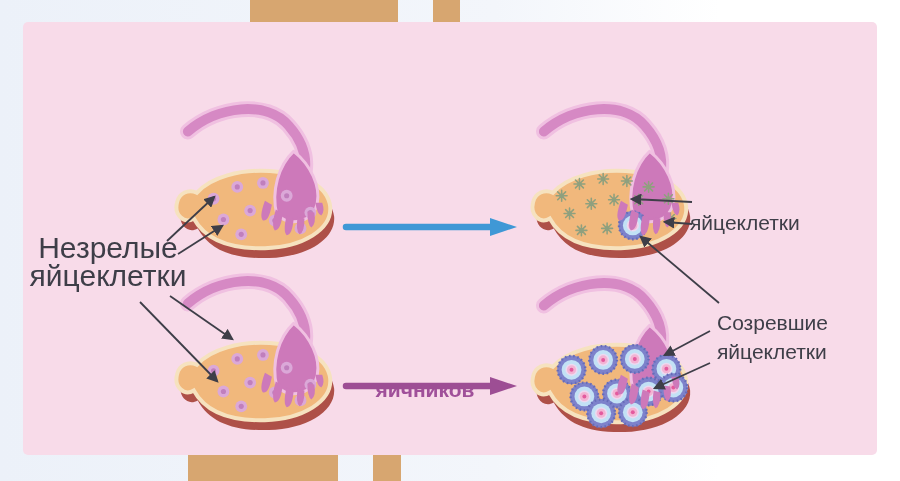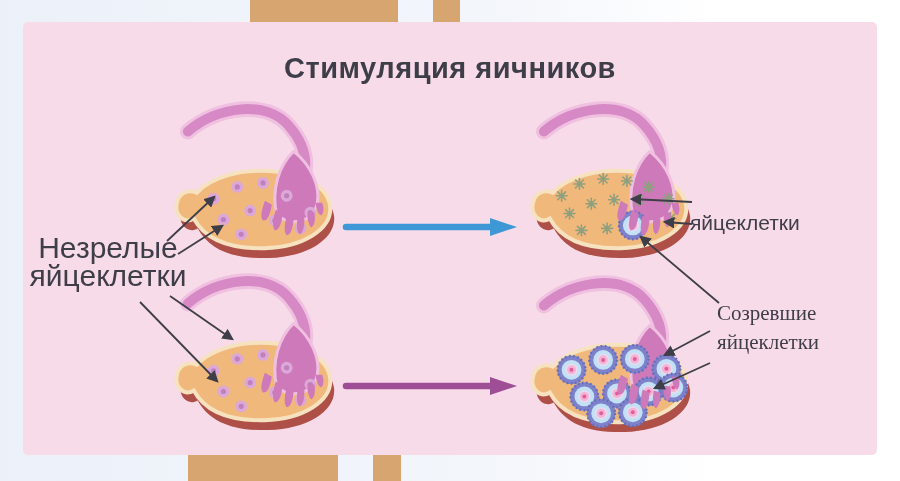--- a/index.html
+++ b/index.html
@@ -33,37 +33,36 @@
   }
   #natural-label { left:335px; top:157px; width:190px; color:#459cda; }
   #stimulation-label { left:330px; top:322px; width:190px; color:#a0509a; }
   .flow-arrow { position:absolute; }
   .annotation {
     position:absolute; color:#3e3e48; font-size:21px;
   }
   #immature-label { left:18px; top:234px; width:180px; text-align:center;
                     font-size:30px; line-height:28px; }
   #degenerative-label { left:690px; top:181px; width:195px; line-height:28px; }
-  #mature-label { left:717px; top:299px; width:165px; line-height:29px;font-family:Liberation Serif, serif; }
+  #mature-label { left:717px; top:308px; width:165px; line-height:29px; }
   .overlay { position:absolute; left:0; top:0; pointer-events:none; }
   .hidden-defs { position:absolute; width:0; height:0; }
 </style>
 </head>
 <body>
 
 <div class="stage">
 
   <div class="easel-leg" id="leg-top-wide"></div>
   <div class="easel-leg" id="leg-top-narrow"></div>
   <div class="easel-leg" id="leg-bot-wide"></div>
   <div class="easel-leg" id="leg-bot-narrow"></div>
 
   <div class="card"></div>
 
-  <h1 class="title">Стимуляция яичников</h1>
 
   <svg class="hidden-defs" aria-hidden="true">
     <defs>
       <g id="tube-curve">
         <path d="M22,38 C52,12 102,6 124,32 C139,49 143,64 140,80" fill="none" stroke="#f0c0e1" stroke-width="16" stroke-linecap="round"></path>
         <path d="M22,38 C52,12 102,6 124,32 C139,49 143,64 140,80" fill="none" stroke="#d689c4" stroke-width="10" stroke-linecap="round"></path>
       </g>
       <g id="funnel">
         <path d="M112,122 C106,98 114,72 129,58 C147,72 156,94 153,110 C150,128 127,136 112,122 Z" fill="#cd79ba" stroke="#f0c0e1" stroke-width="3" stroke-linejoin="round"></path>
       </g>
@@ -177,20 +176,21 @@
     </g>
     <use href="#fingers"></use>
   </svg>
 
   <svg class="flow-arrow" style="left:340px;top:216px" width="180" height="22">
     <line x1="6" y1="11" x2="152" y2="11" stroke="#3f98d6" stroke-width="6.5" stroke-linecap="round"></line>
     <polygon points="150,2 177,11 150,20" fill="#3f98d6"></polygon>
   </svg>
 
   <div class="flow-label" id="stimulation-label"><br>
+    <span>яичников</span>
   </div>
   <svg class="flow-arrow" style="left:340px;top:375px" width="180" height="22">
     <line x1="6" y1="11" x2="152" y2="11" stroke="#9d4e94" stroke-width="6.5" stroke-linecap="round"></line>
     <polygon points="150,2 177,11 150,20" fill="#9d4e94"></polygon>
   </svg>
 
   <svg class="overlay" width="900" height="481">
     <defs>
       <marker id="ah" viewBox="0 0 10 10" refX="8" refY="5" markerWidth="6.5" markerHeight="6.5" orient="auto-start-reverse">
         <path d="M0,0 L10,5 L0,10 z" fill="#3e3e48"></path>

